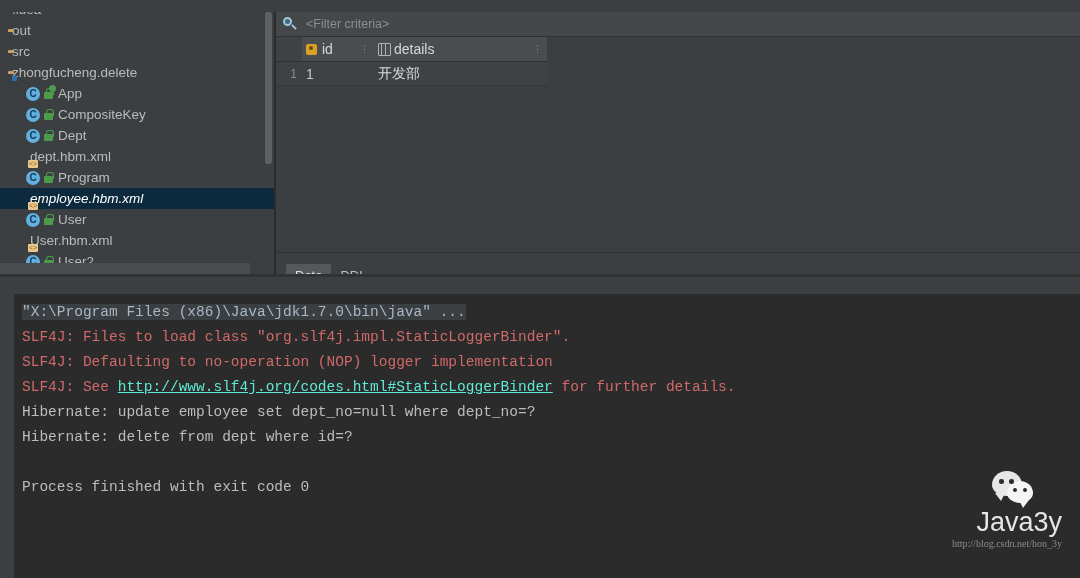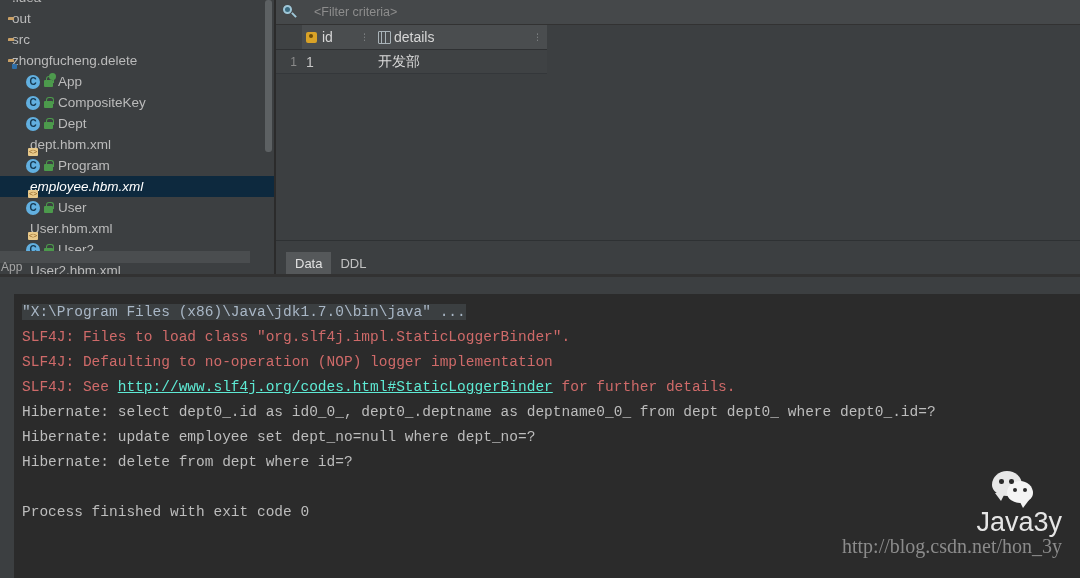--- a/index.html
+++ b/index.html
@@ -11,21 +11,21 @@
   }
 
   #app-root {
     position: relative;
     width: 1080px; height: 578px;
     background: #3c3f41;
   }
 
   
   #top-region {
-    position: absolute; left: 0; top: 0;
+    position: absolute; left: 0; top: 12px;
     width: 1080px; height: 274px;
     background: #d946ef;
   }
 
   
   #project-sidebar {
     position: absolute; left: 0; top: 0;
     width: 274px; height: 274px;
     background: #3c3f41;
     overflow: hidden;
@@ -153,21 +153,21 @@
     position:absolute; left:1px; top:1px;
     width:9px; height:9px; border:2px solid #9fc7d8;
     border-radius:50%; background:#3b6b80;
   }
   #filter-icon .handle {
     position:absolute; left:9px; top:10px;
     width:6px; height:2px; background:#9fc7d8;
     transform: rotate(45deg);
   }
   #filter-placeholder {
-    margin-left: 16px; color: #8d8d8d; font-size: 12.5px;
+    margin-left: 8px; color: #8d8d8d; font-size: 12.5px;
   }
 
   #result-grid {
     position: absolute; left: 0; top: 25px;
     width: 804px; height: 215px;
     background: #3c3f41;
   }
   #grid-header {
     display: flex; height: 25px;
     background: #4a4d4f;
@@ -316,22 +316,22 @@
   #wechat-icon .dot { position:absolute; width:4.5px; height:4.5px; border-radius:50%; background:#2b2b2b; }
   #wechat-icon .d1 { left:7px; top:8px; }
   #wechat-icon .d2 { left:17px; top:8px; }
   #wechat-icon .d3 { left:21px; top:17px; width:4px;height:4px; }
   #wechat-icon .d4 { left:31px; top:17px; width:4px;height:4px; }
   #wm-text {
     color: #f0f0f0; font-size: 27px; margin-left: 8px;
     font-family: "Liberation Sans", sans-serif;
   }
   #wm-url {
-    position: absolute; right: 18px; bottom: 20px;
-    color: #8b8b8b; font-size: 20px;
+    position: absolute; right: 18px; bottom: 29px;
+    color: #8b8b8b; font-size: 10px;
     font-family: "Liberation Serif", serif;
     margin-left: 24px;
   }
 </style>
 </head>
 <body>
 
 <div id="app-root">
 
   <div id="top-region">
@@ -476,21 +476,20 @@
   <div id="h-divider"></div>
 
   <div id="console-region">
     <div id="console-left-gutter"></div>
     <div id="console-surface">
       <div id="console-lines">
           <div class="c-line"><span class="c-cmd">"X:\Program Files (x86)\Java\jdk1.7.0\bin\java" ...</span></div>
           <div class="c-line"><span class="c-err">SLF4J: Files to load class "org.slf4j.impl.StaticLoggerBinder".</span></div>
           <div class="c-line"><span class="c-err">SLF4J: Defaulting to no-operation (NOP) logger implementation</span></div>
           <div class="c-line"><span class="c-err">SLF4J: See </span><span class="c-link">http://www.slf4j.org/codes.html#StaticLoggerBinder</span><span class="c-err"> for further details.</span></div>
-          <div class="c-line"><span class="c-out">Hibernate: select dept0_.id as id0_0_, dept0_.deptname as deptname0_0_ from dept dept0_ where dept0_.id=?</span></div>
           <div class="c-line"><span class="c-out">Hibernate: update employee set dept_no=null where dept_no=?</span></div>
           <div class="c-line"><span class="c-out">Hibernate: delete from dept where id=?</span></div>
           <div class="c-line c-blank">&nbsp;</div>
           <div class="c-line"><span class="c-out">Process finished with exit code 0</span></div>
         </div>
     </div>
 
     <div id="watermark">
       <span id="wechat-icon">
         <span class="bub-a"></span>

